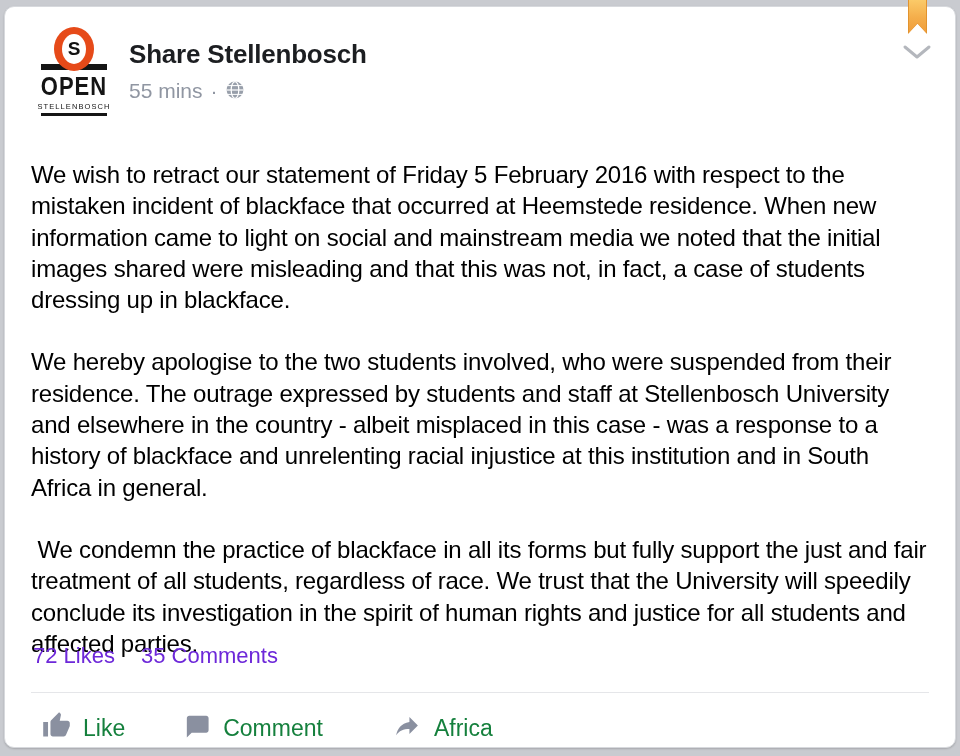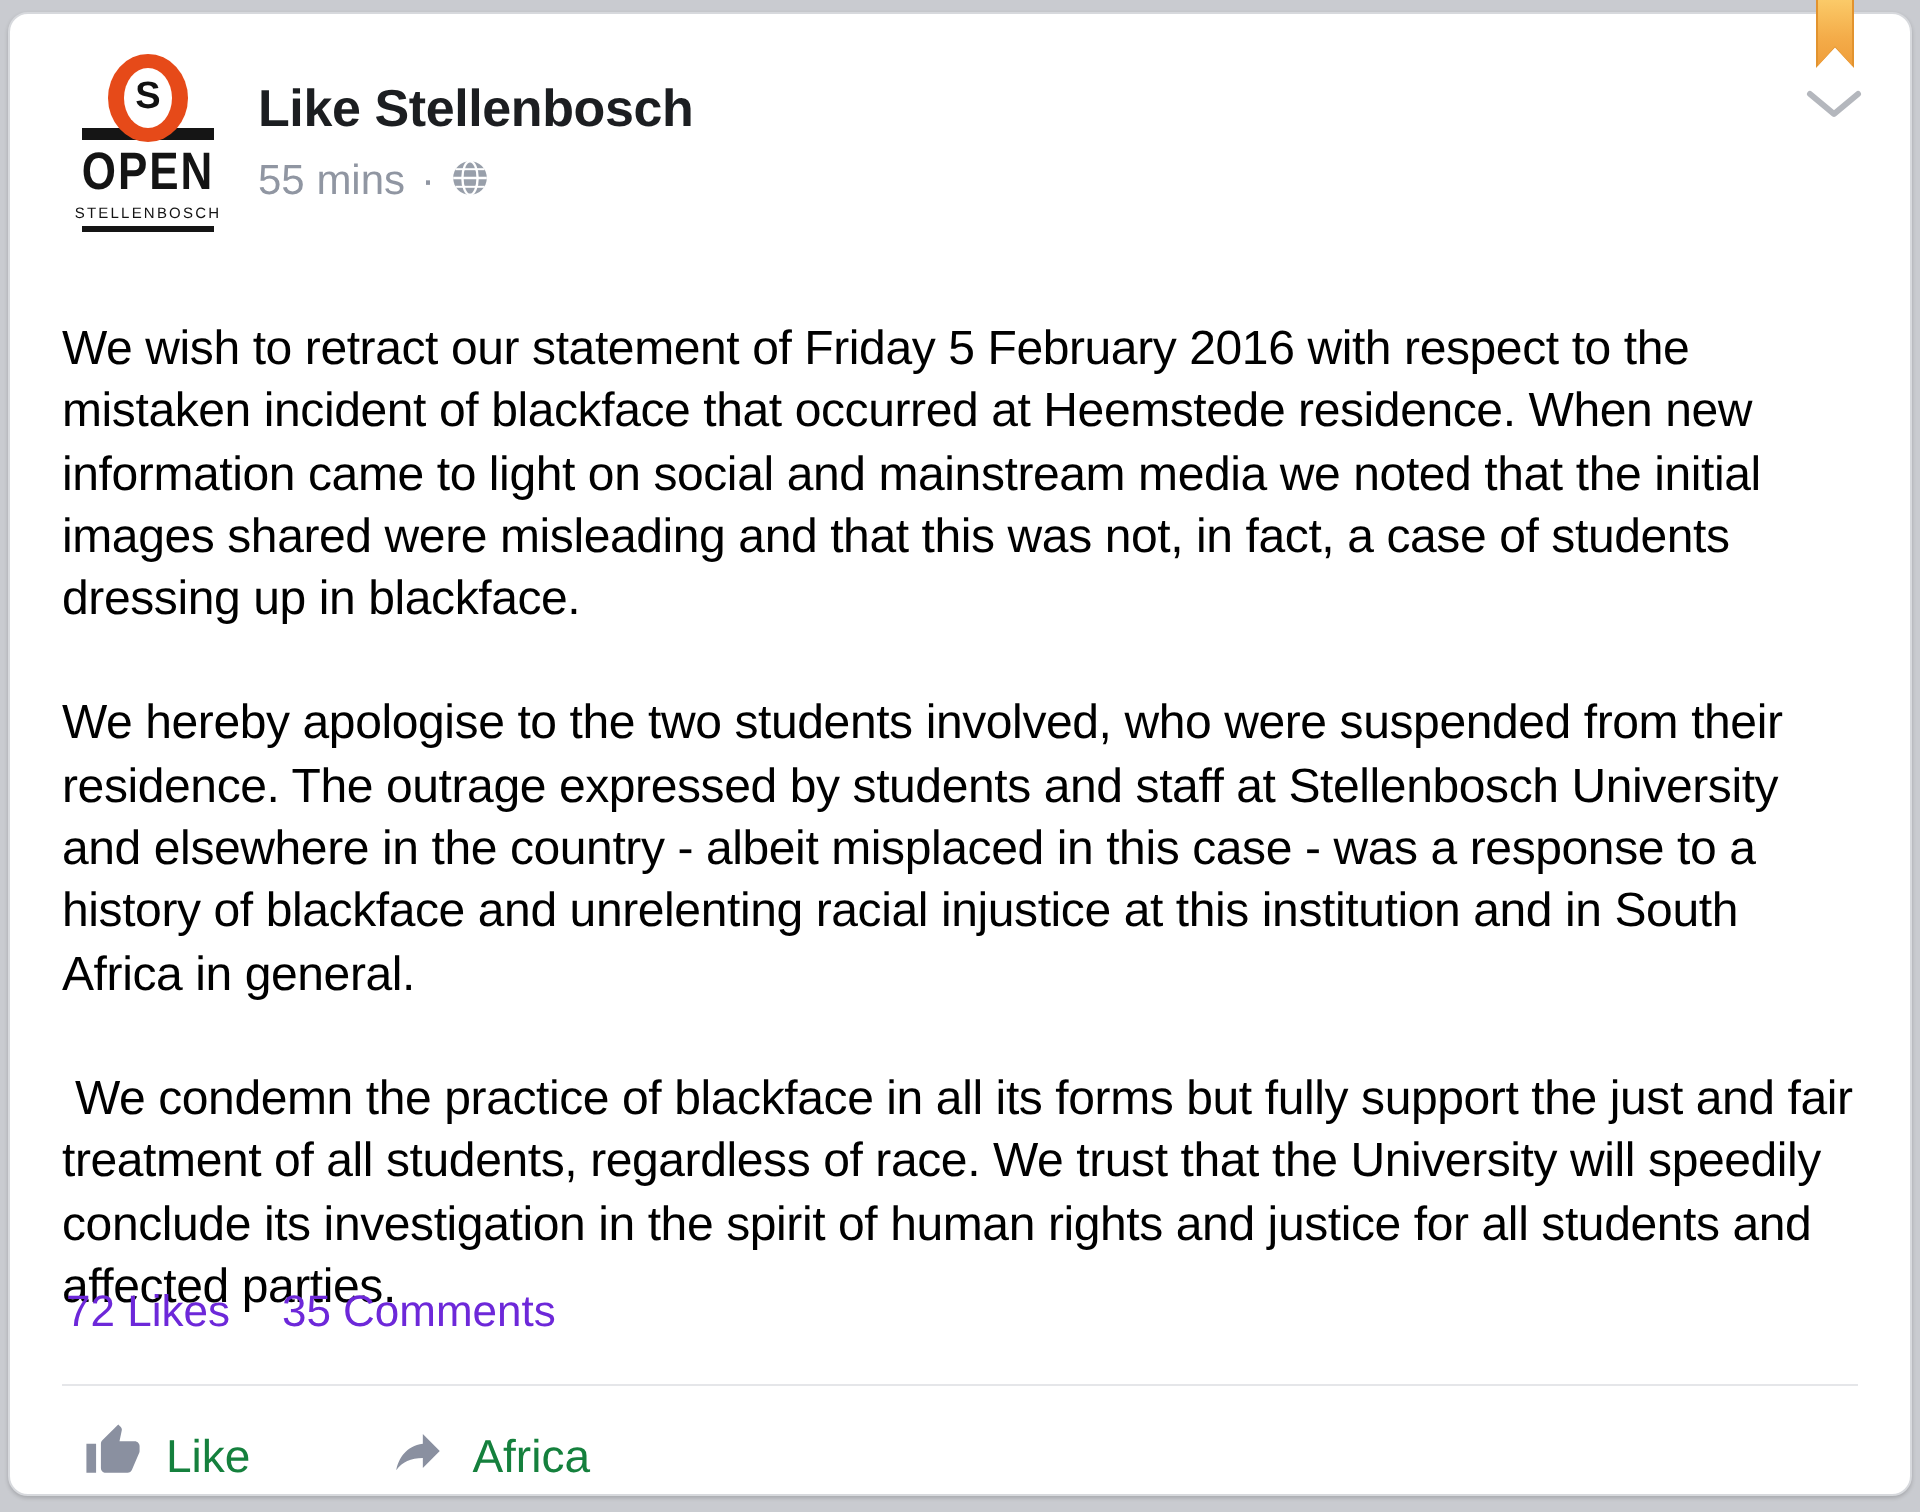--- a/index.html
+++ b/index.html
@@ -110,21 +110,21 @@
   <div class="avatar">
     <div class="avatar-circle">
       <div class="avatar-circle-inner">S</div>
     </div>
     <div class="avatar-bar"></div>
     <div class="avatar-open">OPEN</div>
     <div class="avatar-sub">STELLENBOSCH</div>
     <div class="avatar-bar2"></div>
   </div>
 
-  <div class="page-name">Like Stellenbosch</div>
+  <div class="page-name">Share Stellenbosch</div>
 
   <div class="timestamp-row">
     <span>55 mins</span>
     <span>·</span>
     <span class="globe">
       <svg width="18" height="18" viewBox="0 0 18 18">
         <circle cx="9" cy="9" r="8.4" fill="#989faa"></circle>
         <ellipse cx="9" cy="9" rx="3.8" ry="8.4" fill="none" stroke="#ffffff" stroke-width="1.2"></ellipse>
         <line x1="0.6" y1="9" x2="17.4" y2="9" stroke="#ffffff" stroke-width="1.2"></line>
         <line x1="1.7" y1="4.6" x2="16.3" y2="4.6" stroke="#ffffff" stroke-width="1"></line>
@@ -148,20 +148,28 @@
 
   <div class="actions">
     <div class="action">
       <span>
         <svg width="29" height="29" viewBox="0 0 24 24" fill="#8a90a0">
           <path d="M1 21h4V9H1v12zM23 10c0-1.1-.9-2-2-2h-6.31l.95-4.57.03-.32c0-.41-.17-.79-.44-1.06L14.17 1 7.59 7.59C7.22 7.95 7 8.45 7 9v10c0 1.1.9 2 2 2h9c.83 0 1.54-.5 1.84-1.22l3.02-7.05c.09-.23.14-.47.14-.73v-2z"></path>
         </svg>
       </span>
       <span>Like</span>
     </div>
+    <div class="action action-comment">
+      <span>
+        <svg width="29" height="29" viewBox="0 0 24 24" fill="#8a90a0">
+          <path d="M20 4H6c-1.1 0-2 .9-2 2v16l4-4h12c1.1 0 2-.9 2-2V6c0-1.1-.9-2-2-2z"></path>
+        </svg>
+      </span>
+      <span>Comment</span>
+    </div>
     <div class="action action-share">
       <span>
         <svg width="30" height="29" viewBox="0 0 24 24" fill="#8a90a0">
           <g transform="translate(24,0) scale(-1,1)">
             <path d="M10 9V5l-7 7 7 7v-4.1c5 0 8.5 1.6 11 5.1-1-5-4-10-11-11z"></path>
           </g>
         </svg>
       </span>
       <span>Africa</span>
     </div>

